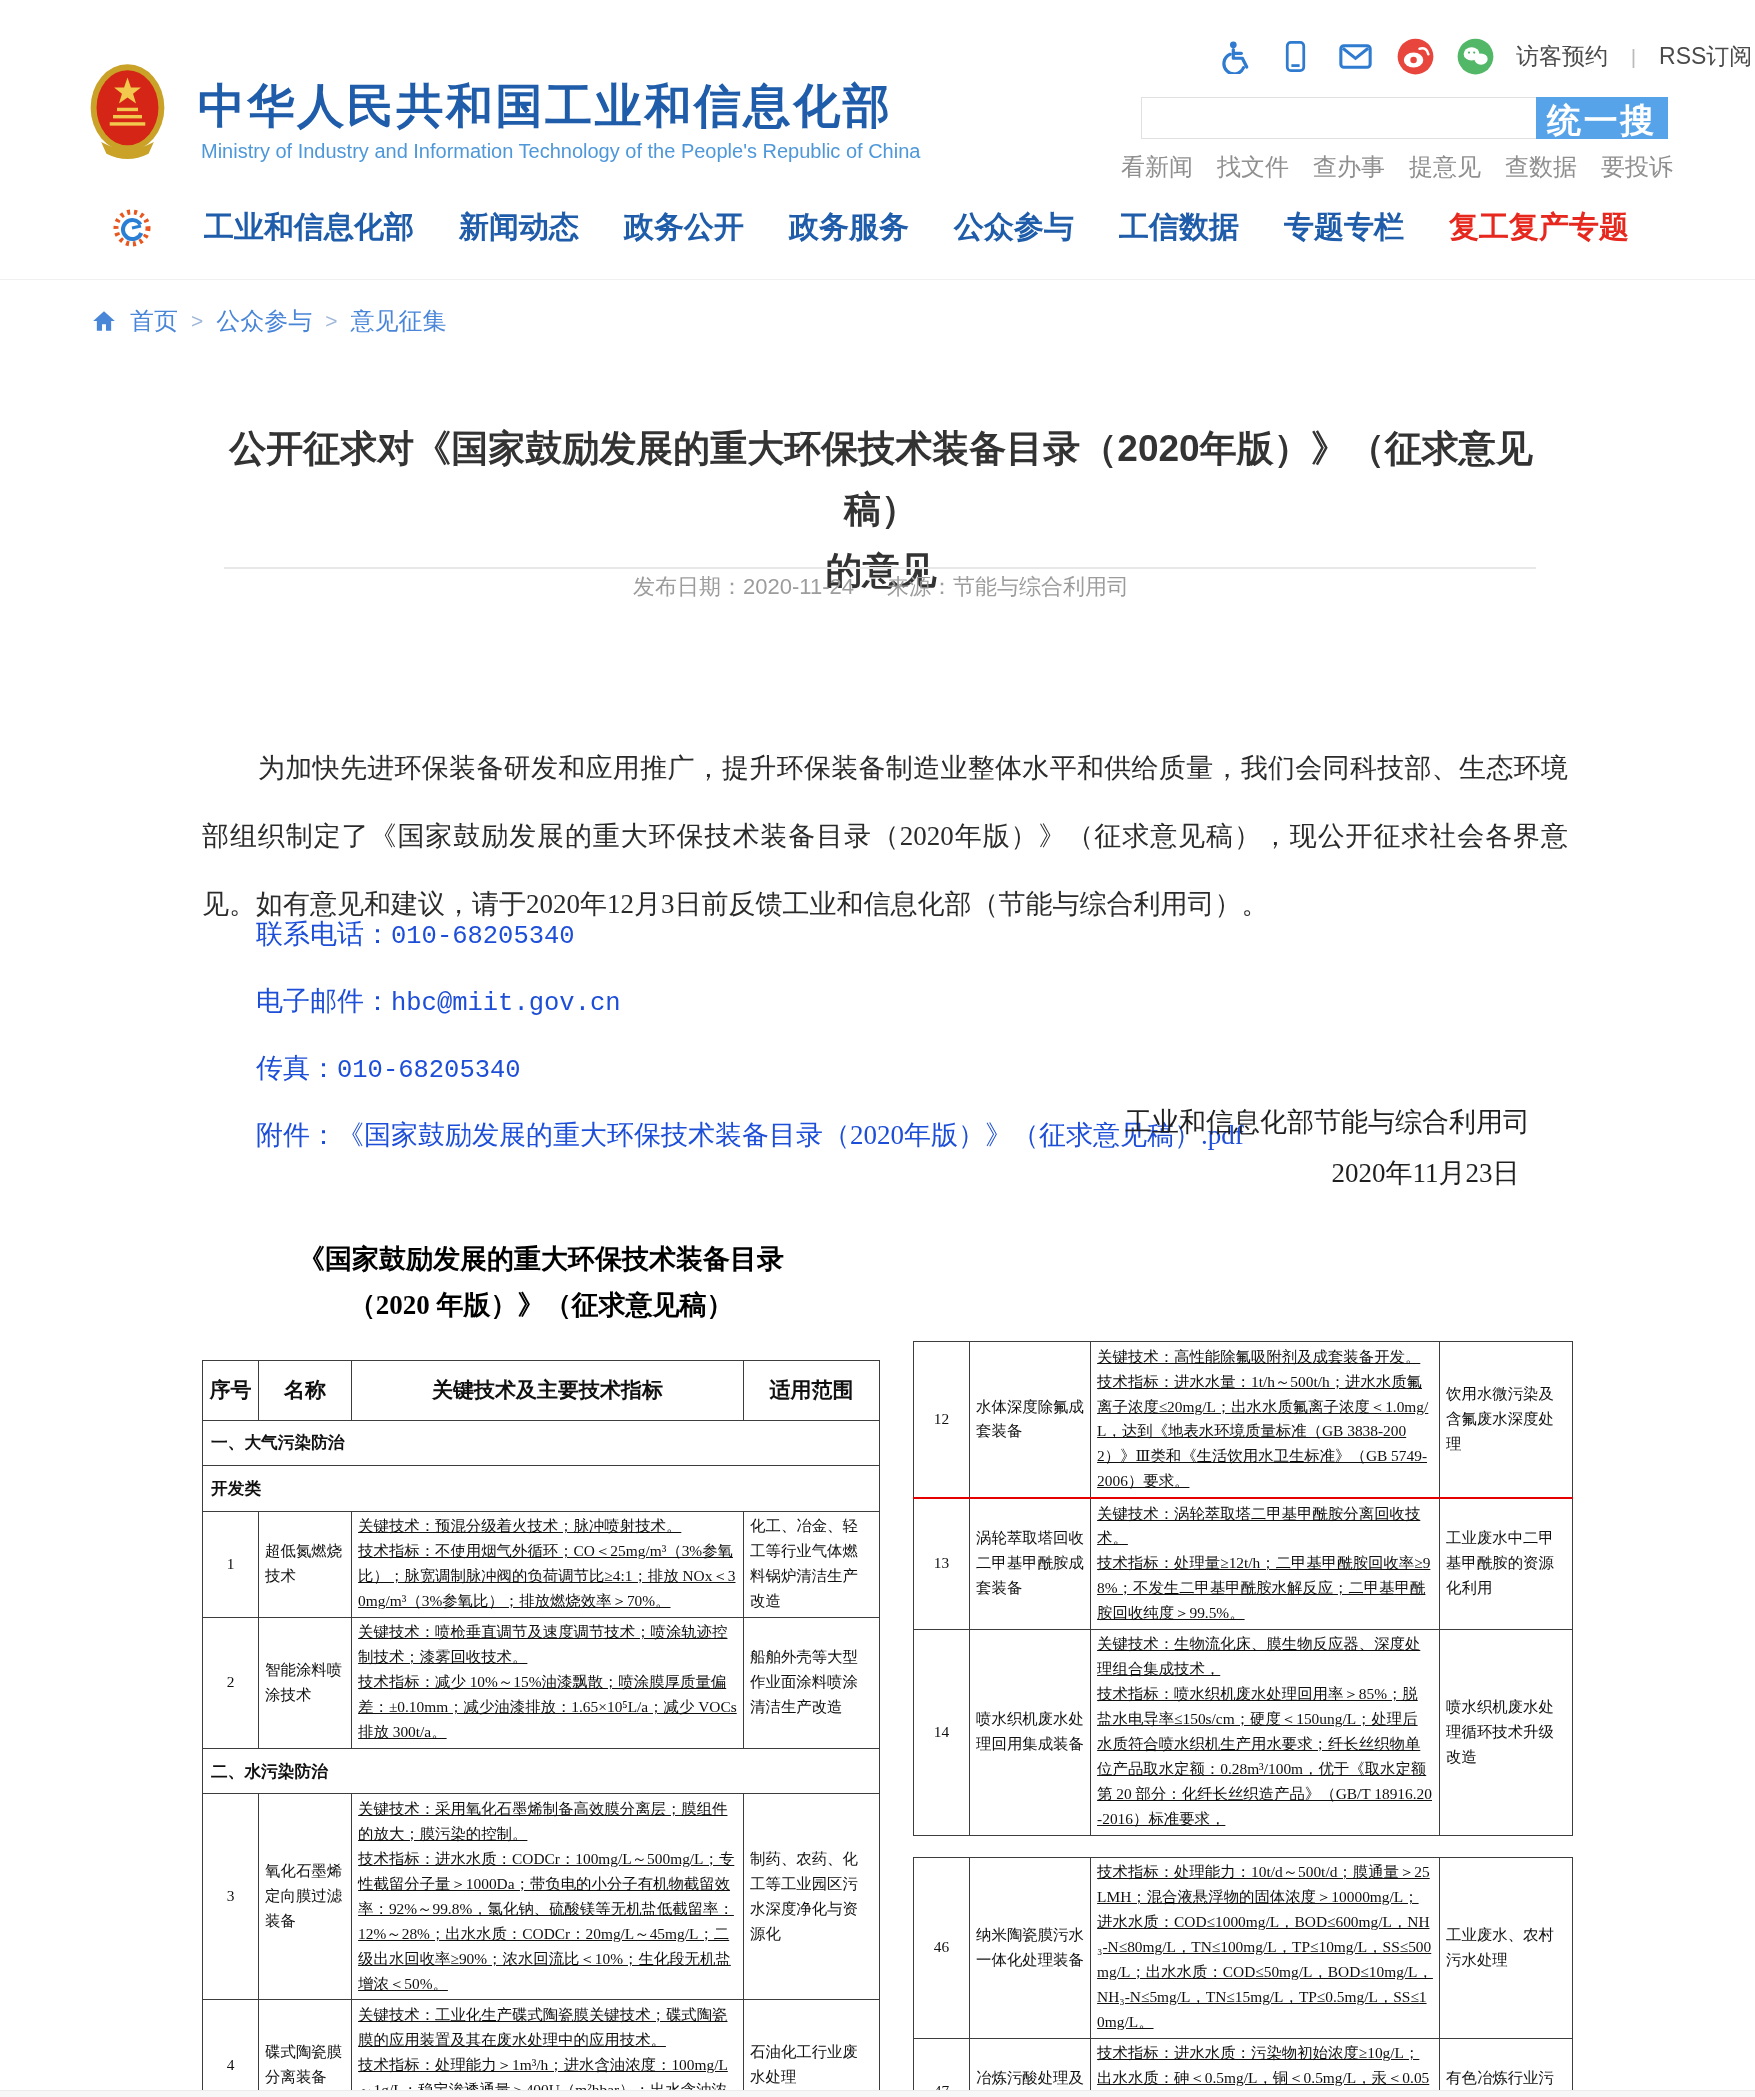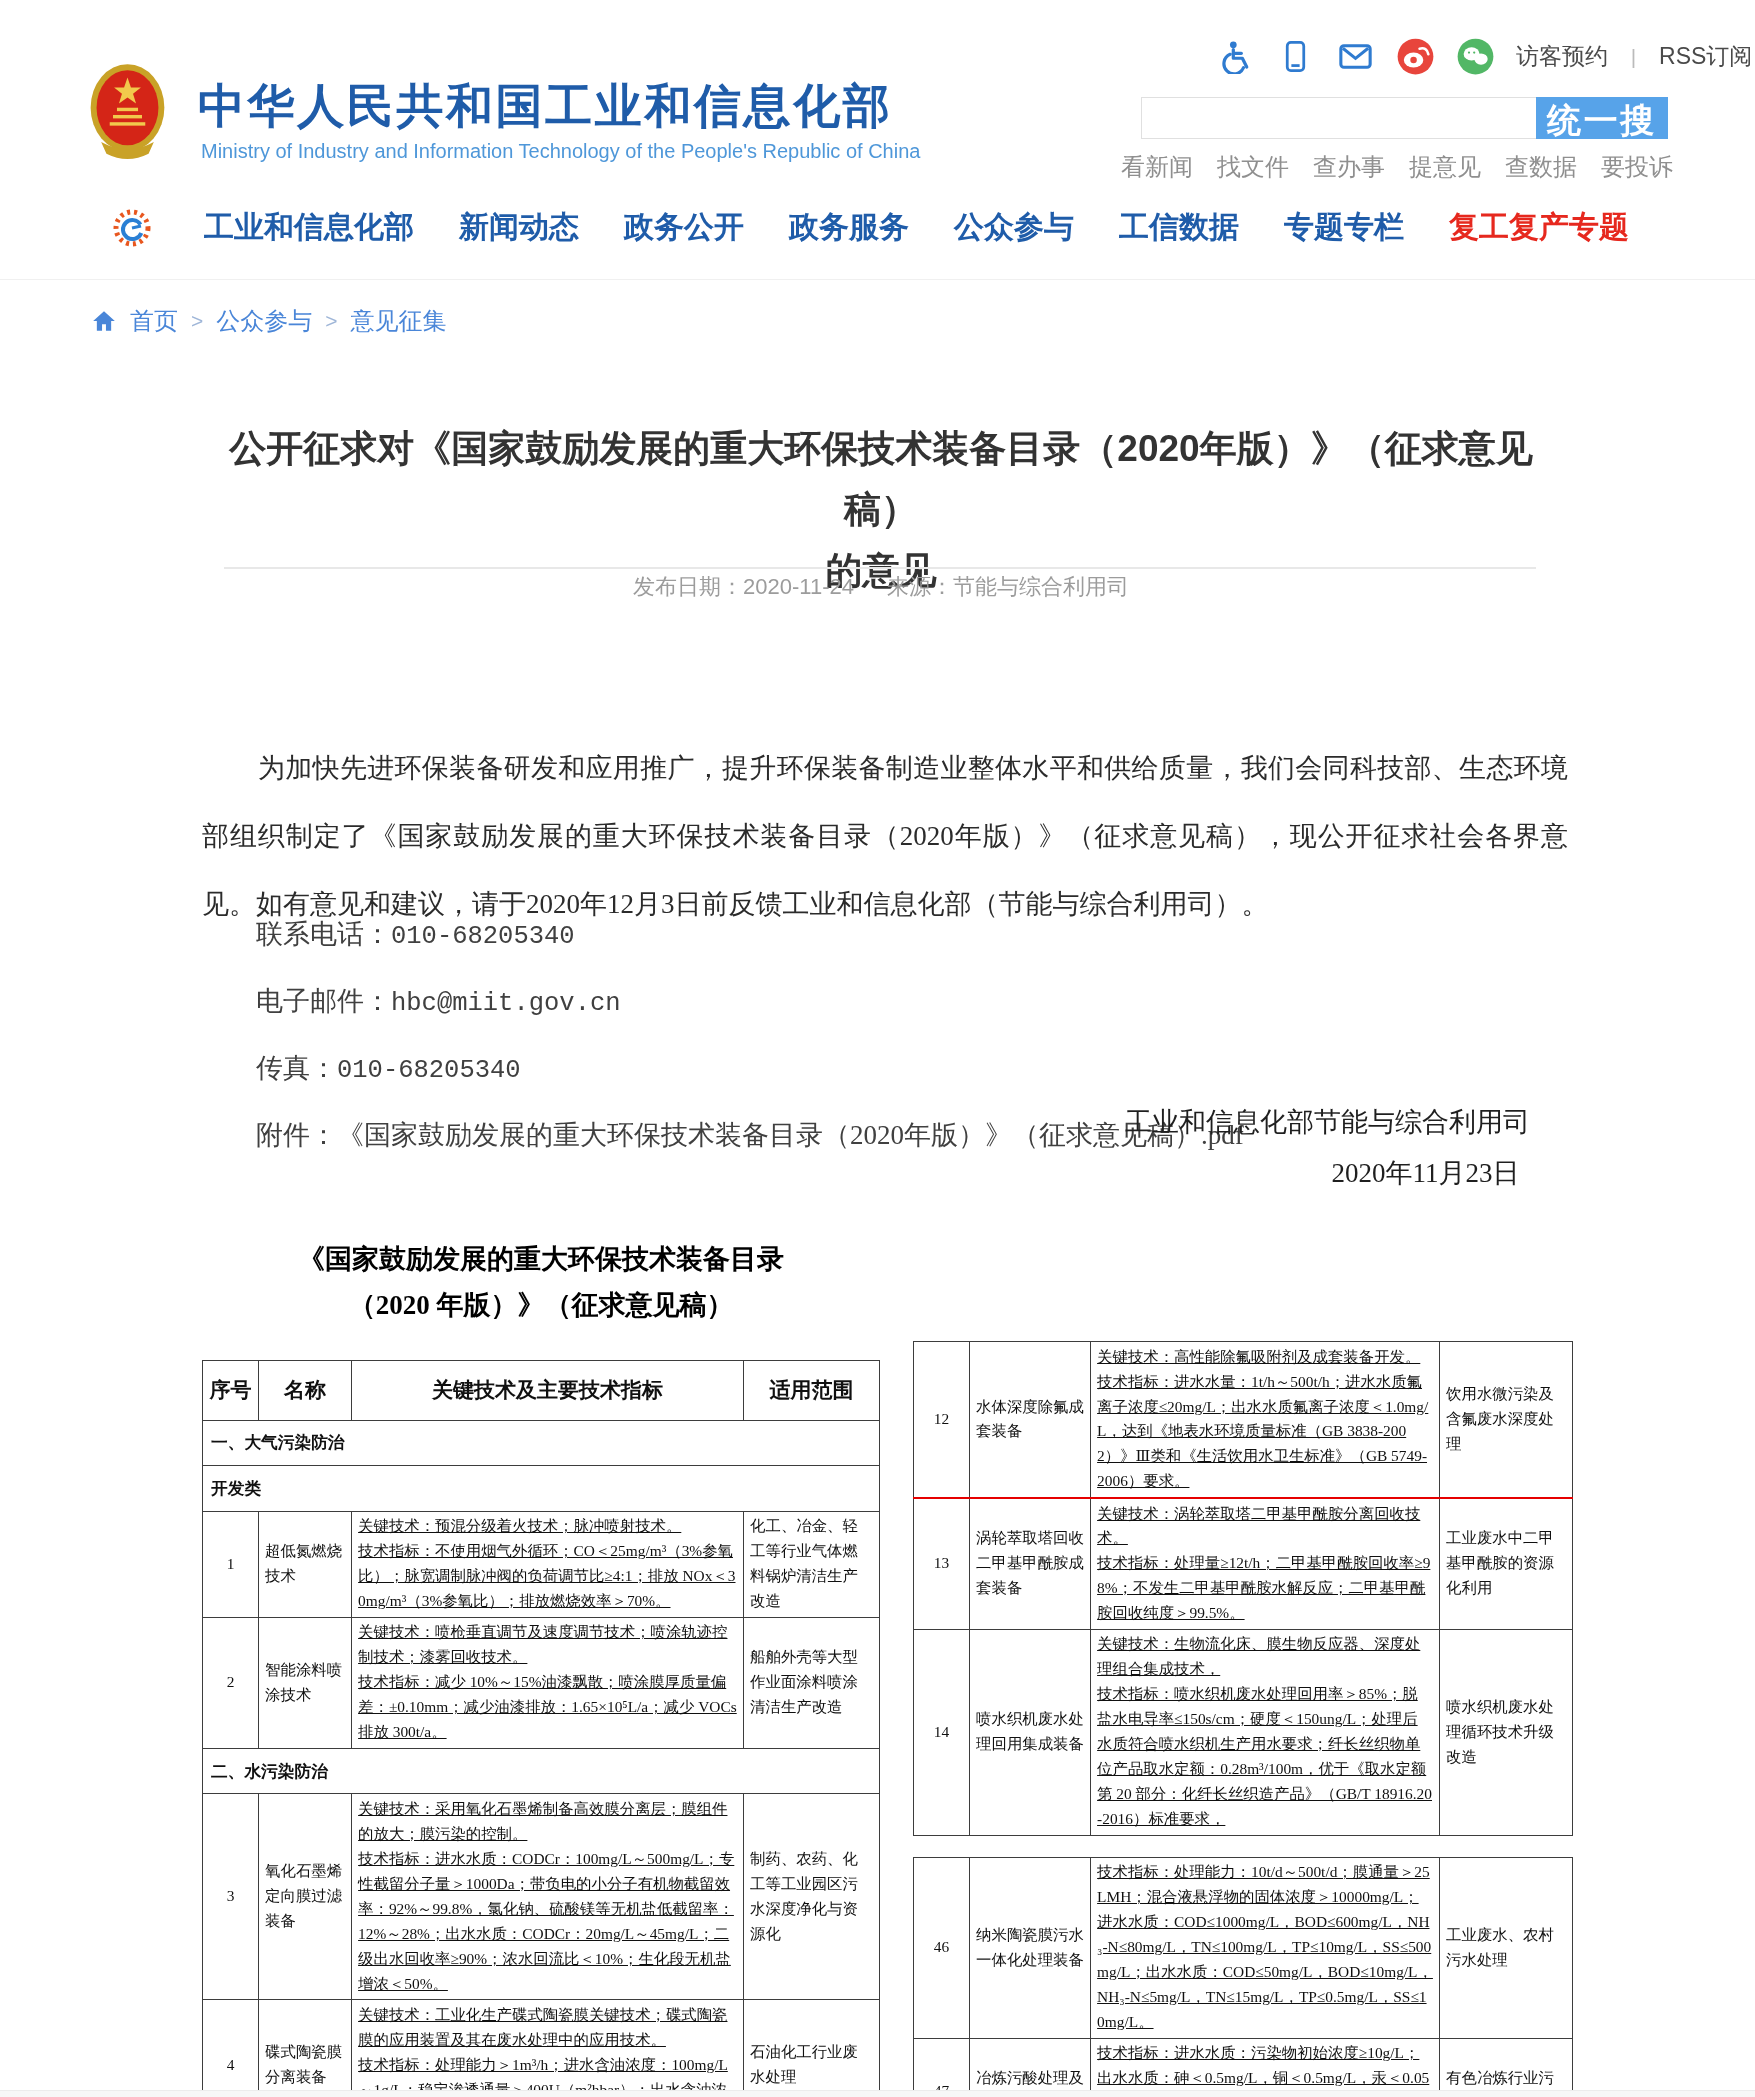--- a/index.html
+++ b/index.html
@@ -41,21 +41,21 @@
   
   .art-title{position:absolute;left:198px;top:418px;width:1366px;text-align:center;
              font-size:37px;font-weight:bold;color:#333;line-height:61px;}
   .art-divider{position:absolute;left:224px;top:567px;width:1312px;height:1.8px;background:#e8e8e8;}
   .art-meta{position:absolute;left:198px;top:572px;width:1366px;text-align:center;
             font-size:22px;color:#9c9c9c;}
   .art-meta .src{margin-left:33px;}
   .serifed{font-family:"Liberation Serif","DejaVu Serif",serif;}
   .art-para{position:absolute;left:202px;top:734px;width:1366px;font-size:27px;line-height:68px;
             color:#2b2b2b;text-align:justify;text-indent:56px;}
-  .art-contacts{position:absolute;left:256px;top:902px;font-size:27px;line-height:65px;color:#404040;}
+  .art-contacts{position:absolute;left:256px;top:902px;font-size:27px;line-height:65px;color:#1d4ed8;}
   .mono{font-family:"Liberation Mono","DejaVu Sans Mono",monospace;font-size:25.5px;}
   .att-link{cursor:pointer;}
   .art-sign{position:absolute;left:202px;top:1097px;width:1328px;text-align:right;
             font-size:27px;line-height:51px;color:#1f1f1f;}
   .art-sign .date{padding-right:10.5px;}
 
   
   .cat-left{position:absolute;left:202px;top:1236px;width:678px;}
   .cat-right{position:absolute;left:913px;top:1341px;width:660px;}
   .cat-title{text-align:center;font-family:"Liberation Serif","DejaVu Serif",serif;

